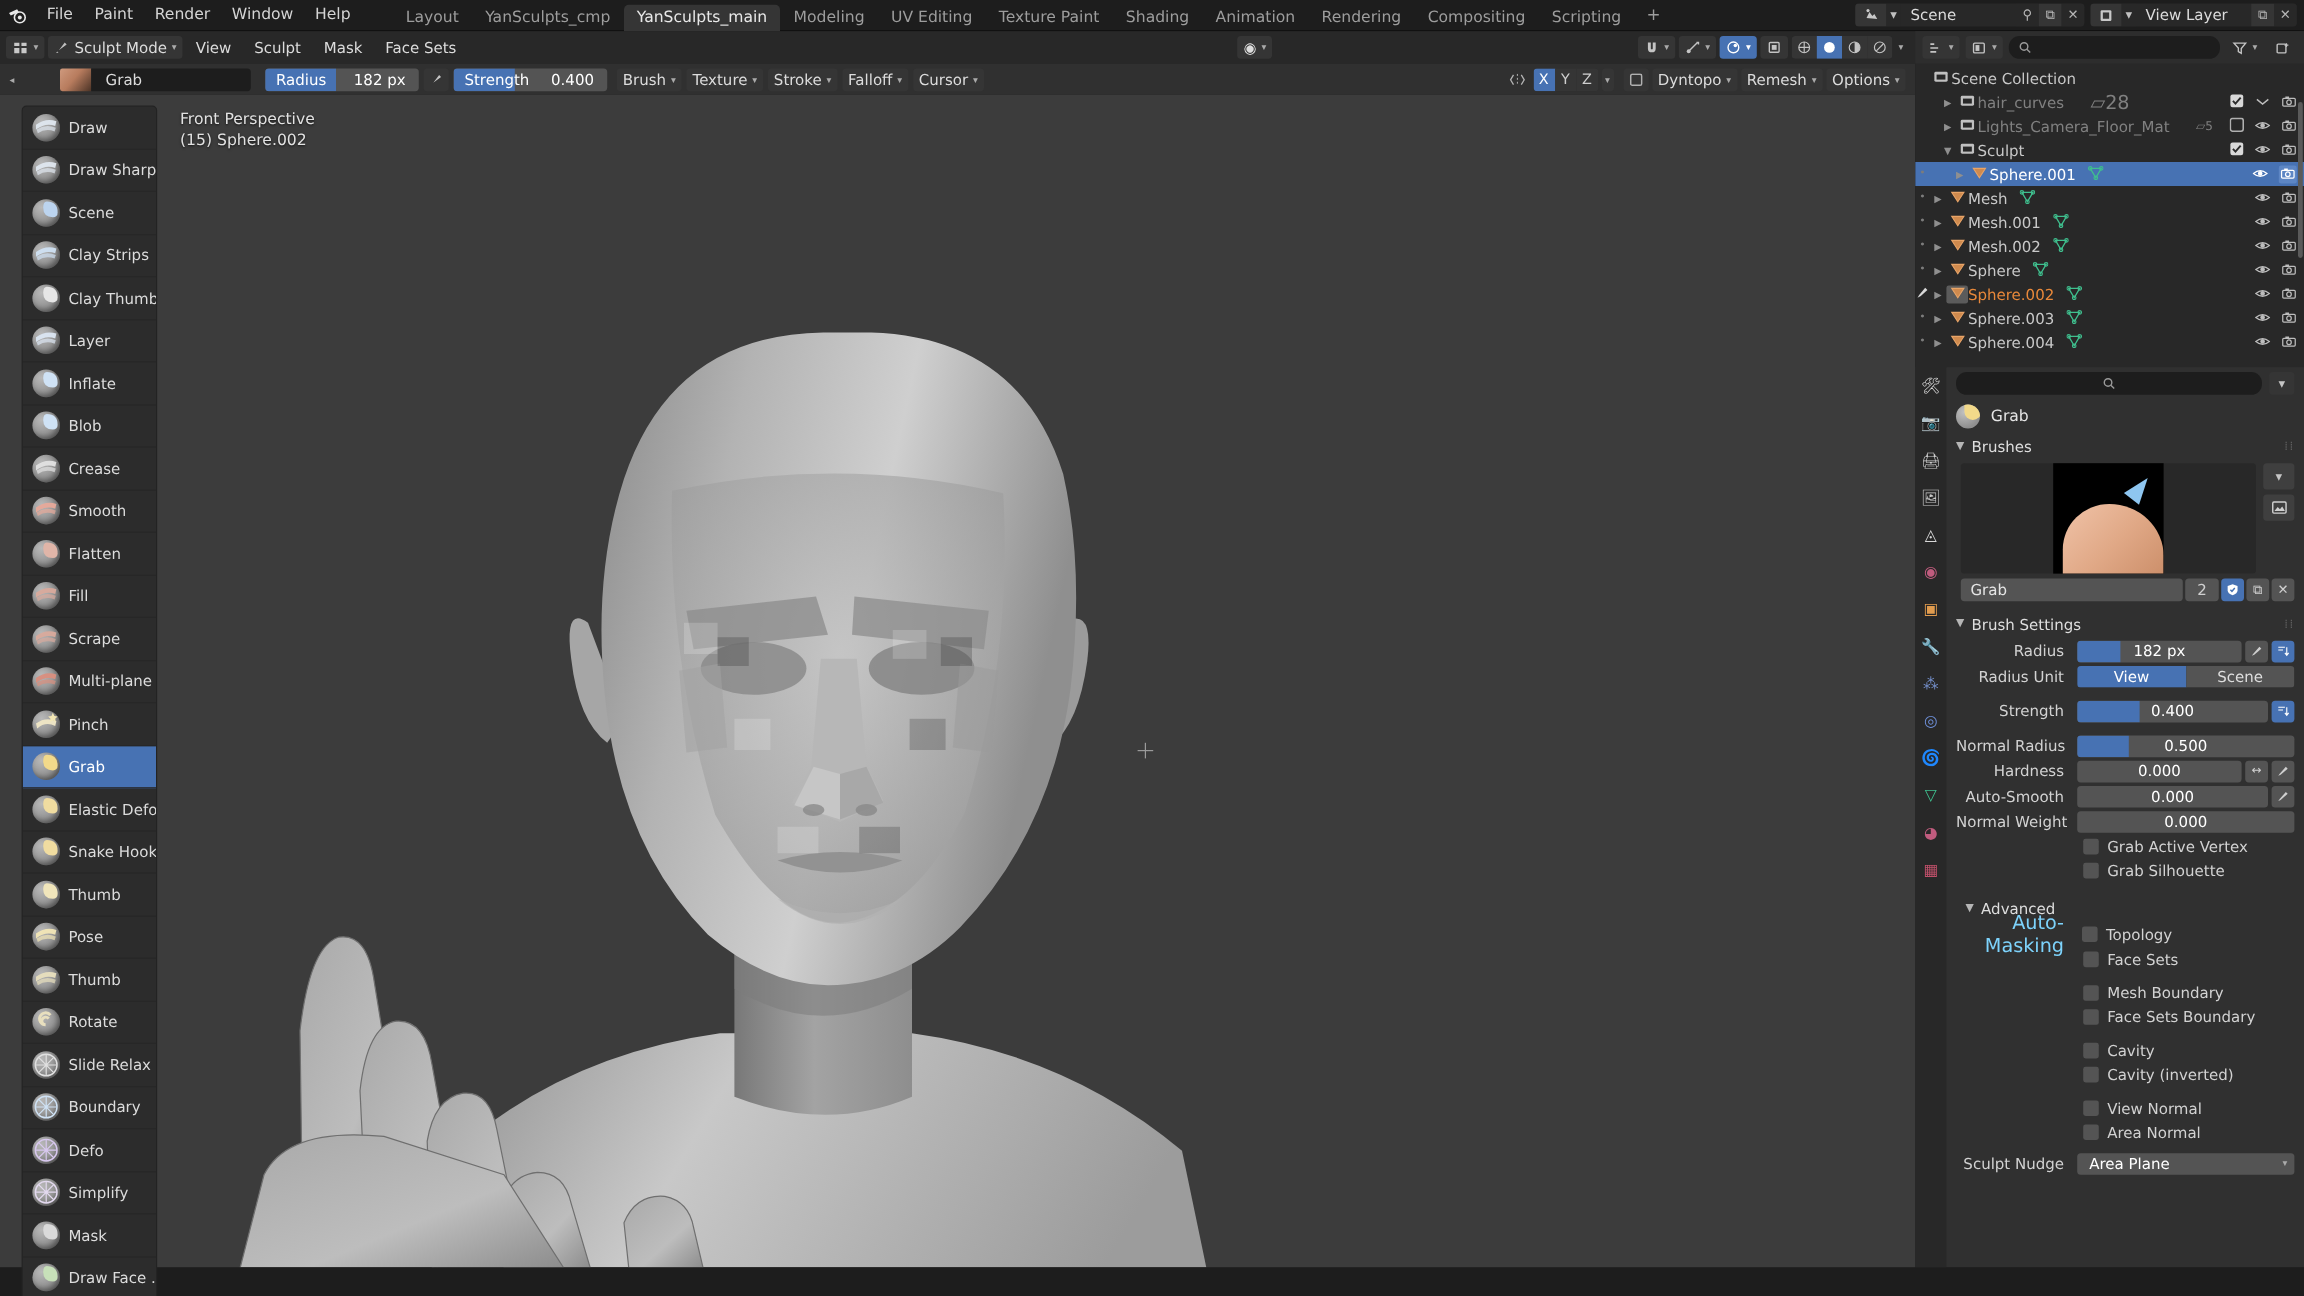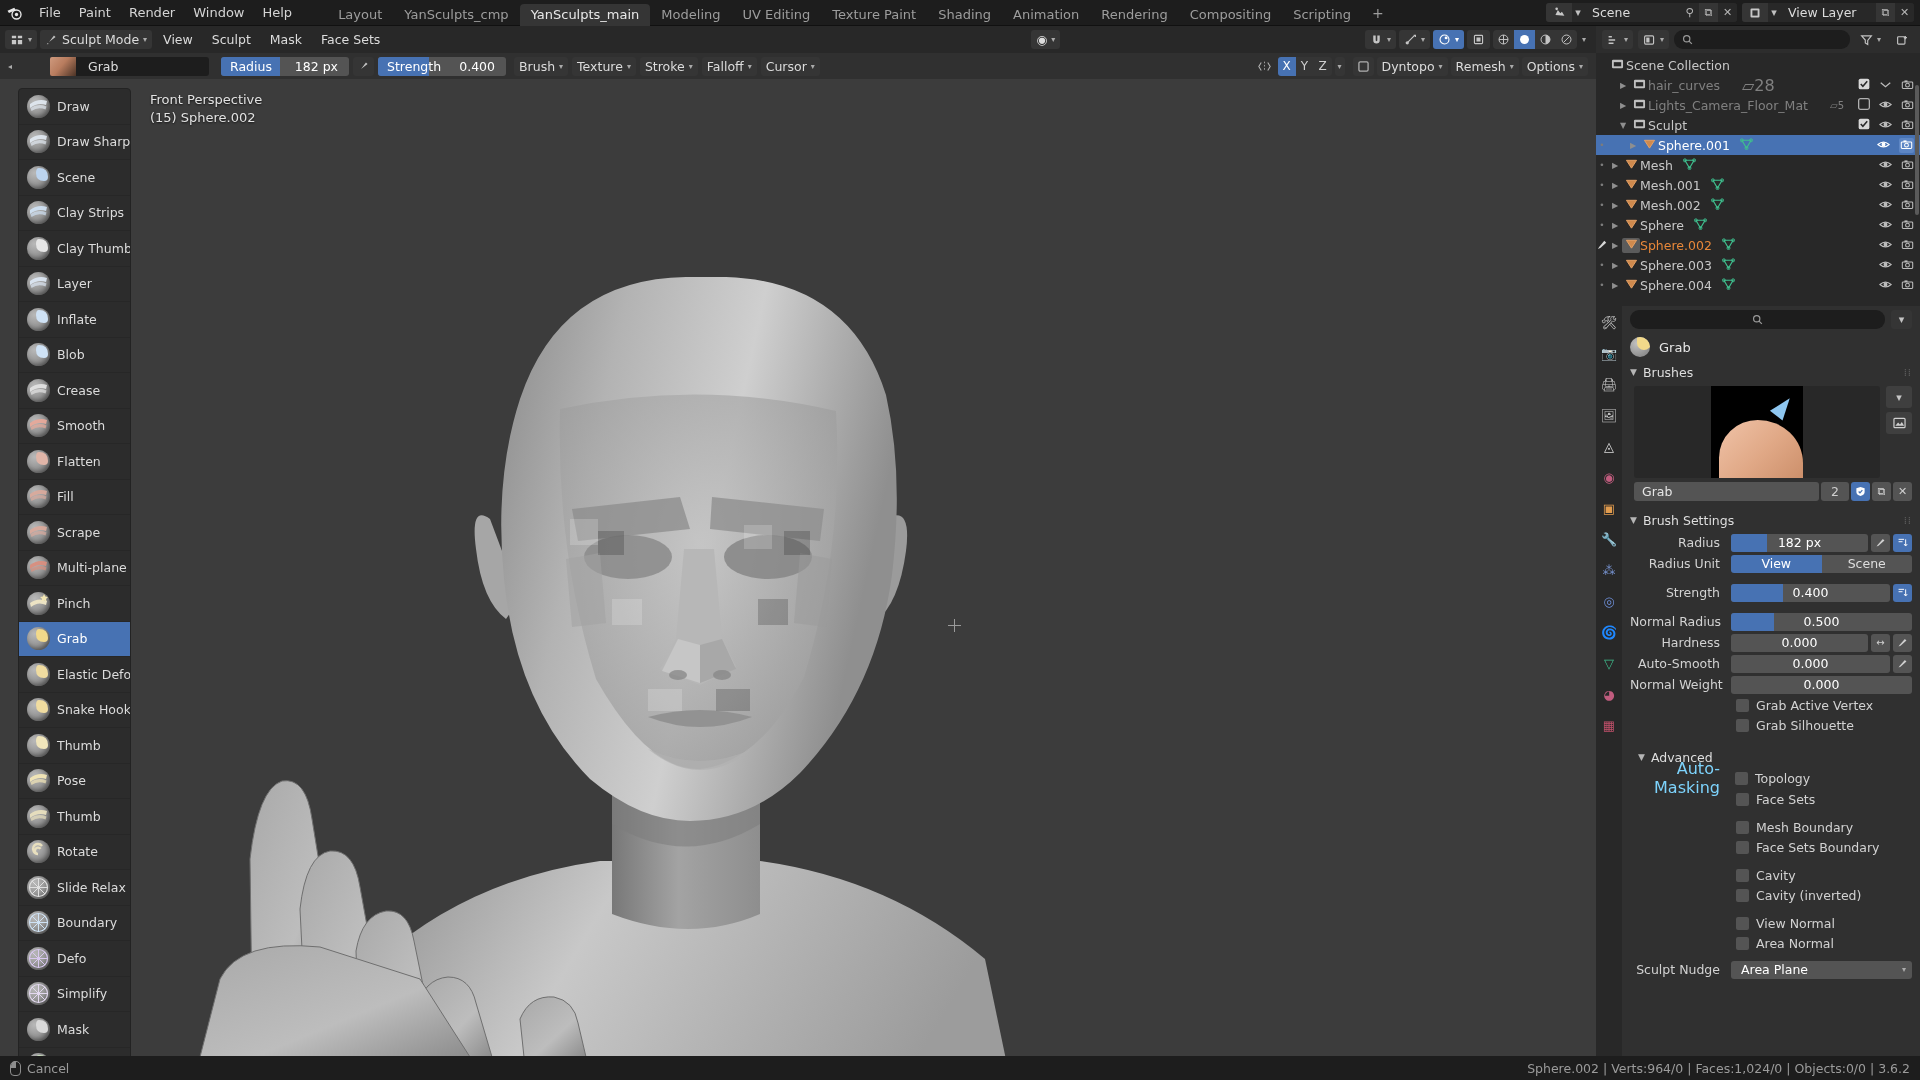--- a/index.html
+++ b/index.html
@@ -1351,21 +1351,14 @@
       <div class="row" style="margin-top:6px">
         <span class="lab">Sculpt Nudge</span>
         <div class="field" style="justify-content:flex-start;padding-left:10px">
           <span class="txt">Area Plane</span>
           <span class="caret" style="margin-left:auto;margin-right:6px">▾</span>
         </div>
       </div>
     </div>
   </div>
 
-  <div class="statusbar">
-    <div class="sb-left">
-      <span class="mouse-ico"></span>
-      <span>Cancel</span>
-    </div>
-    <div class="sb-right">Sphere.002 | Verts:964/0 | Faces:1,024/0 | Objects:0/0 | 3.6.2</div>
-  </div>
 
 </div>
 
 </body></html>

